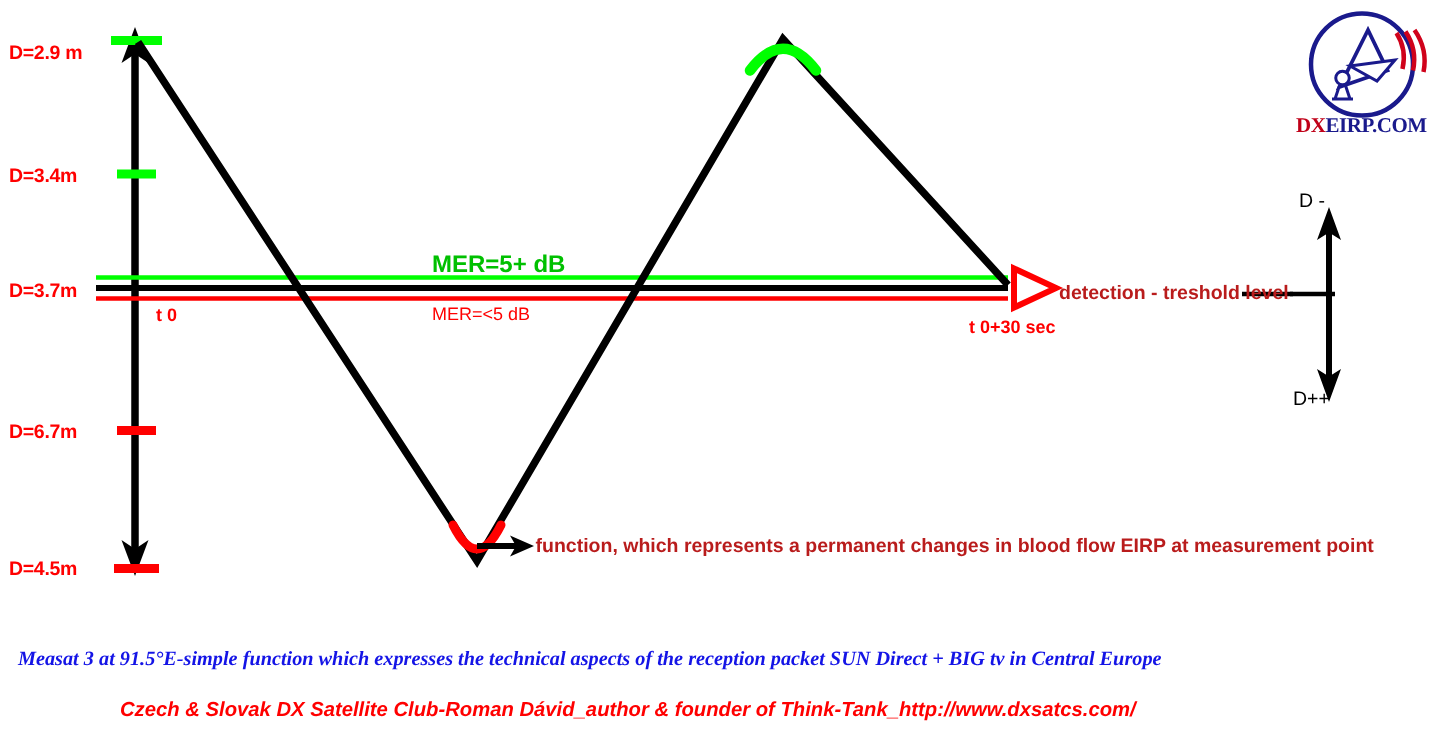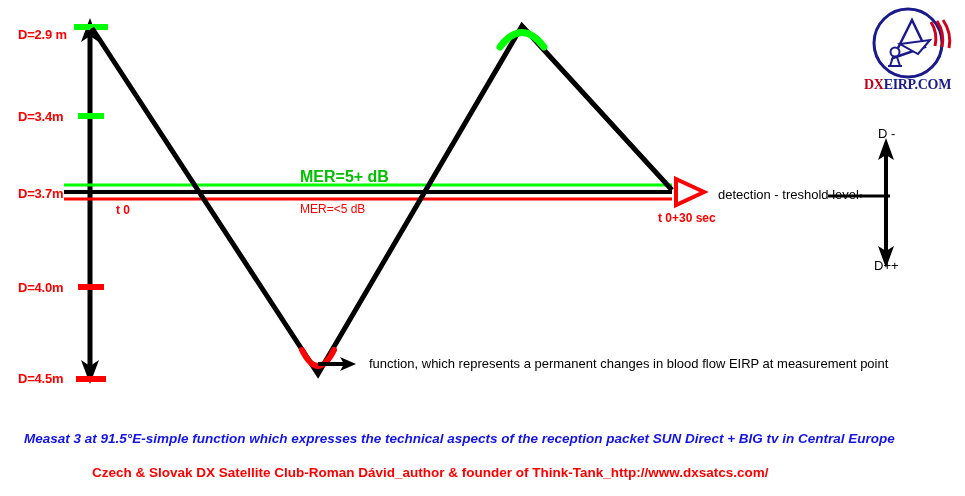--- a/index.html
+++ b/index.html
@@ -19,21 +19,20 @@
     position: absolute;
     left: 0;
     top: 0;
     width: 965px;
     height: 496px;
   }
   .lbl {
     position: absolute;
     white-space: nowrap;
     line-height: 1;
-    margin-left: 12px;
   }
   .axis-label {
     color: #ff0000;
     font-weight: bold;
     font-size: 13px;
     letter-spacing: -0.2px;
   }
   .mer-green {
     color: #00c000;
     font-weight: bold;
@@ -43,37 +42,38 @@
     color: #ff0000;
     font-weight: normal;
     font-size: 12px;
   }
   .t-mark {
     color: #ff0000;
     font-weight: bold;
     font-size: 12px;
   }
   .plain {
-    color: #000000;
+    color: #b91c1c;
     font-size: 13px;
-    font-weight: normal;
+    font-weight: bold;
   }
   .dmark {
     color: #000000;
     font-size: 13px;
   }
   .caption-blue {
     color: #1414e6;
     font-weight: bold;
     font-style: italic;
     font-size: 13.5px;
   }
   .caption-red {
     color: #ff0000;
     font-weight: bold;
+    font-style: italic;
     font-size: 13.5px;
   }
   .logo-text {
     position: absolute;
     font-family: "Liberation Serif", serif;
     font-weight: bold;
     font-size: 14px;
     letter-spacing: -0.3px;
     white-space: nowrap;
   }
@@ -140,40 +140,40 @@
     </g>
 
   </svg>
 
   <div class="lbl axis-label" style="left:6px; top:28px;">D=2.9 m</div>
 
   <div class="lbl axis-label" style="left:6px; top:110px;">D=3.4m</div>
 
   <div class="lbl axis-label" style="left:6px; top:187px;">D=3.7m</div>
 
-  <div class="lbl axis-label" style="left:6px; top:281px;">D=4.0m</div>
+  <div class="lbl axis-label" style="left:6px; top:281px;">D=6.7m</div>
 
   <div class="lbl axis-label" style="left:6px; top:372px;">D=4.5m</div>
 
   <div class="lbl mer-green" style="left:288px; top:169px;">MER=5+ dB</div>
 
   <div class="lbl mer-red" style="left:288px; top:203px;">MER=&lt;5 dB</div>
 
   <div class="lbl t-mark" style="left:104px; top:204px;text-align:right;">t 0</div>
 
   <div class="lbl t-mark" style="left:646px; top:212px;">t 0+30 sec</div>
 
   <div class="lbl plain" style="left:706px; top:188px;">detection - treshold level</div>
 
   <div class="lbl dmark" style="left:866px; top:127px;">D -</div>
 
   <div class="lbl dmark" style="left:862px; top:259px;">D++</div>
 
   <div class="lbl plain" style="left:357px; top:357px;">function, which represents a permanent changes in blood flow EIRP at measurement point</div>
 
 
-  <div class="lbl caption-blue" style="left:12px; top:432px;">Measat 3 at 91.5°E-simple function which expresses the technical aspects of the reception packet SUN Direct + BIG tv in Central Europe</div>
+  <div class="lbl caption-blue" style="left:12px; top:432px;font-family:Liberation Serif, serif;">Measat 3 at 91.5°E-simple function which expresses the technical aspects of the reception packet SUN Direct + BIG tv in Central Europe</div>
 
   <div class="lbl caption-red" style="left:80px; top:466px;">Czech &amp; Slovak DX Satellite Club-Roman Dávid_author &amp; founder of Think-Tank_http://www.dxsatcs.com/</div>
 
   <div class="logo-text" style="left:864px; top:77px;"><span class="logo-dx">DX</span><span class="logo-rest">EIRP.COM</span></div>
 
 </div>
 
 </body></html>

